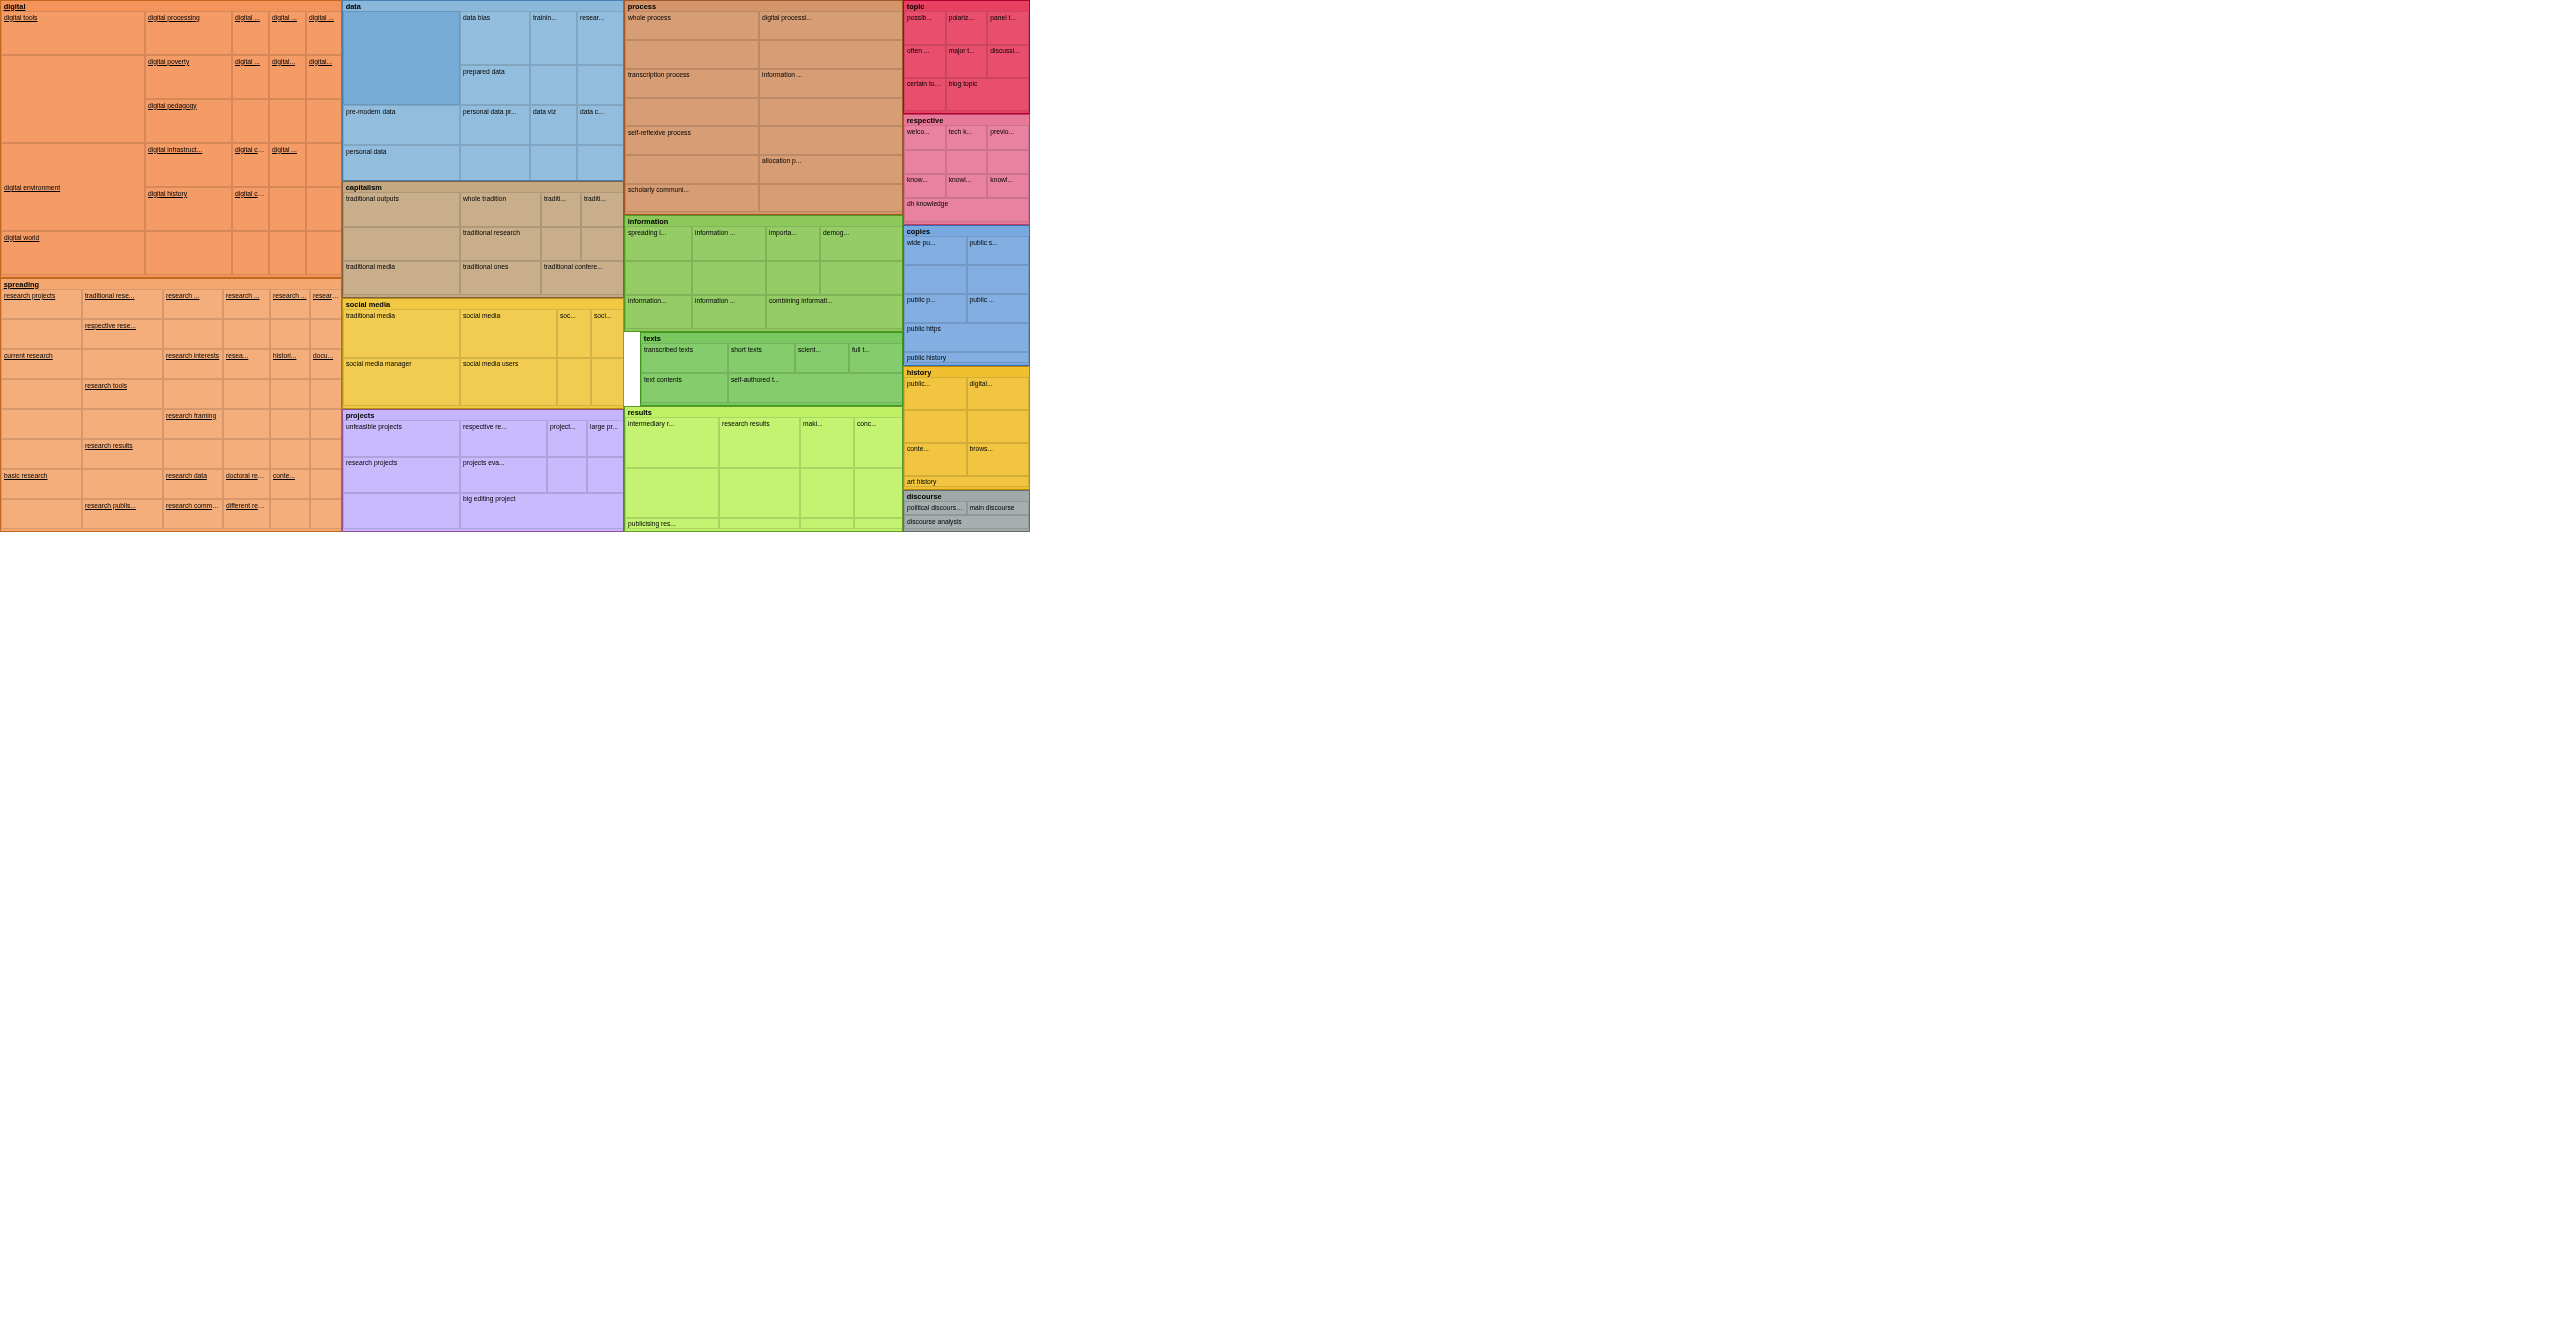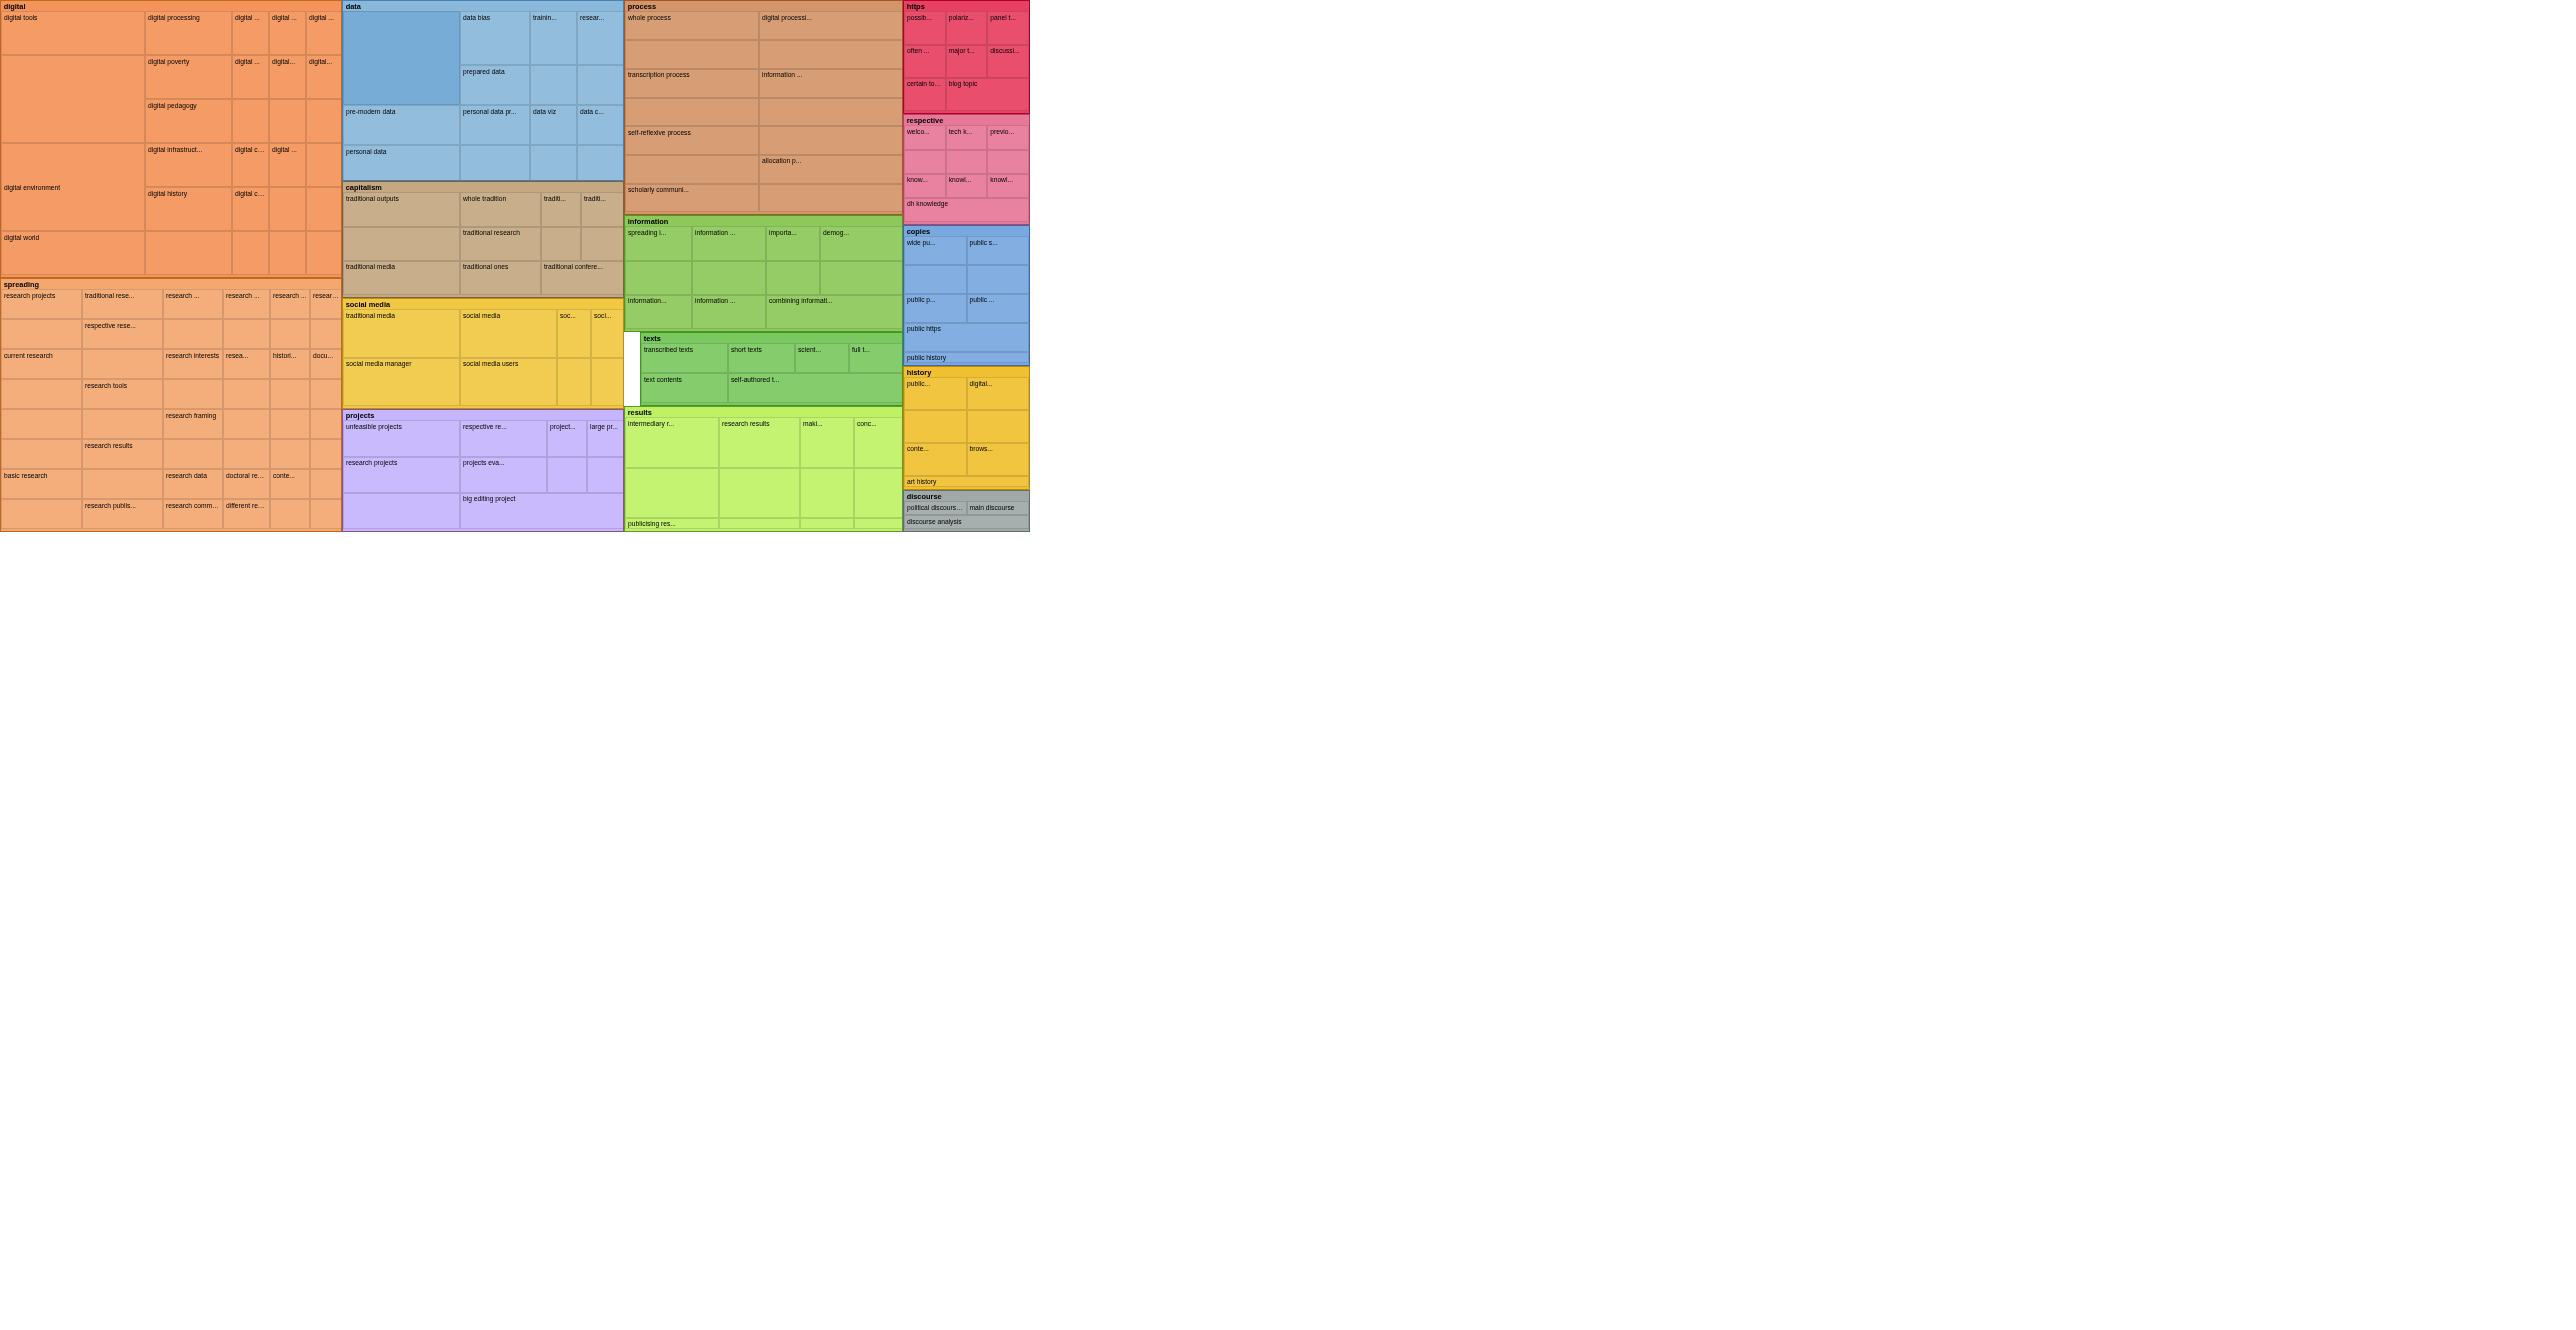--- a/index.html
+++ b/index.html
@@ -13,20 +13,21 @@
       flex-direction: row;
       font-family: Arial, sans-serif;
       font-size: 6.7px;
     }
 
     .left-col {
       width: 342px;
       height: 532px;
       display: flex;
       flex-direction: column;
+      text-decoration: underline;
     }
 
     .mid-left-col {
       width: 282px;
       height: 532px;
       display: flex;
       flex-direction: column;
     }
 
     .mid-right-col {
@@ -326,21 +327,21 @@
         <div class="c"></div>
         <div class="c"></div>
         <div class="c"></div>
       </div>
     </div>
   </div>
 
   <div class="right-col">
 
     <div class="sec" style="background:#E84060; border-color:#B00030; flex: 0 0 114px;">
-      <span class="sec-title">https</span>
+      <span class="sec-title">topic</span>
       <div style="display:grid; grid-template-columns: 1fr 1fr 1fr; grid-template-rows: 1fr 1fr 1fr; height: calc(100% - 12px);">
         <div class="c">possib...</div>
         <div class="c">polariz...</div>
         <div class="c">panel t...</div>
         <div class="c">often ...</div>
         <div class="c">major t...</div>
         <div class="c">discussi...</div>
         <div class="c">certain topics</div>
         <div class="c" style="grid-column:2/4;">blog topic</div>
       </div>

